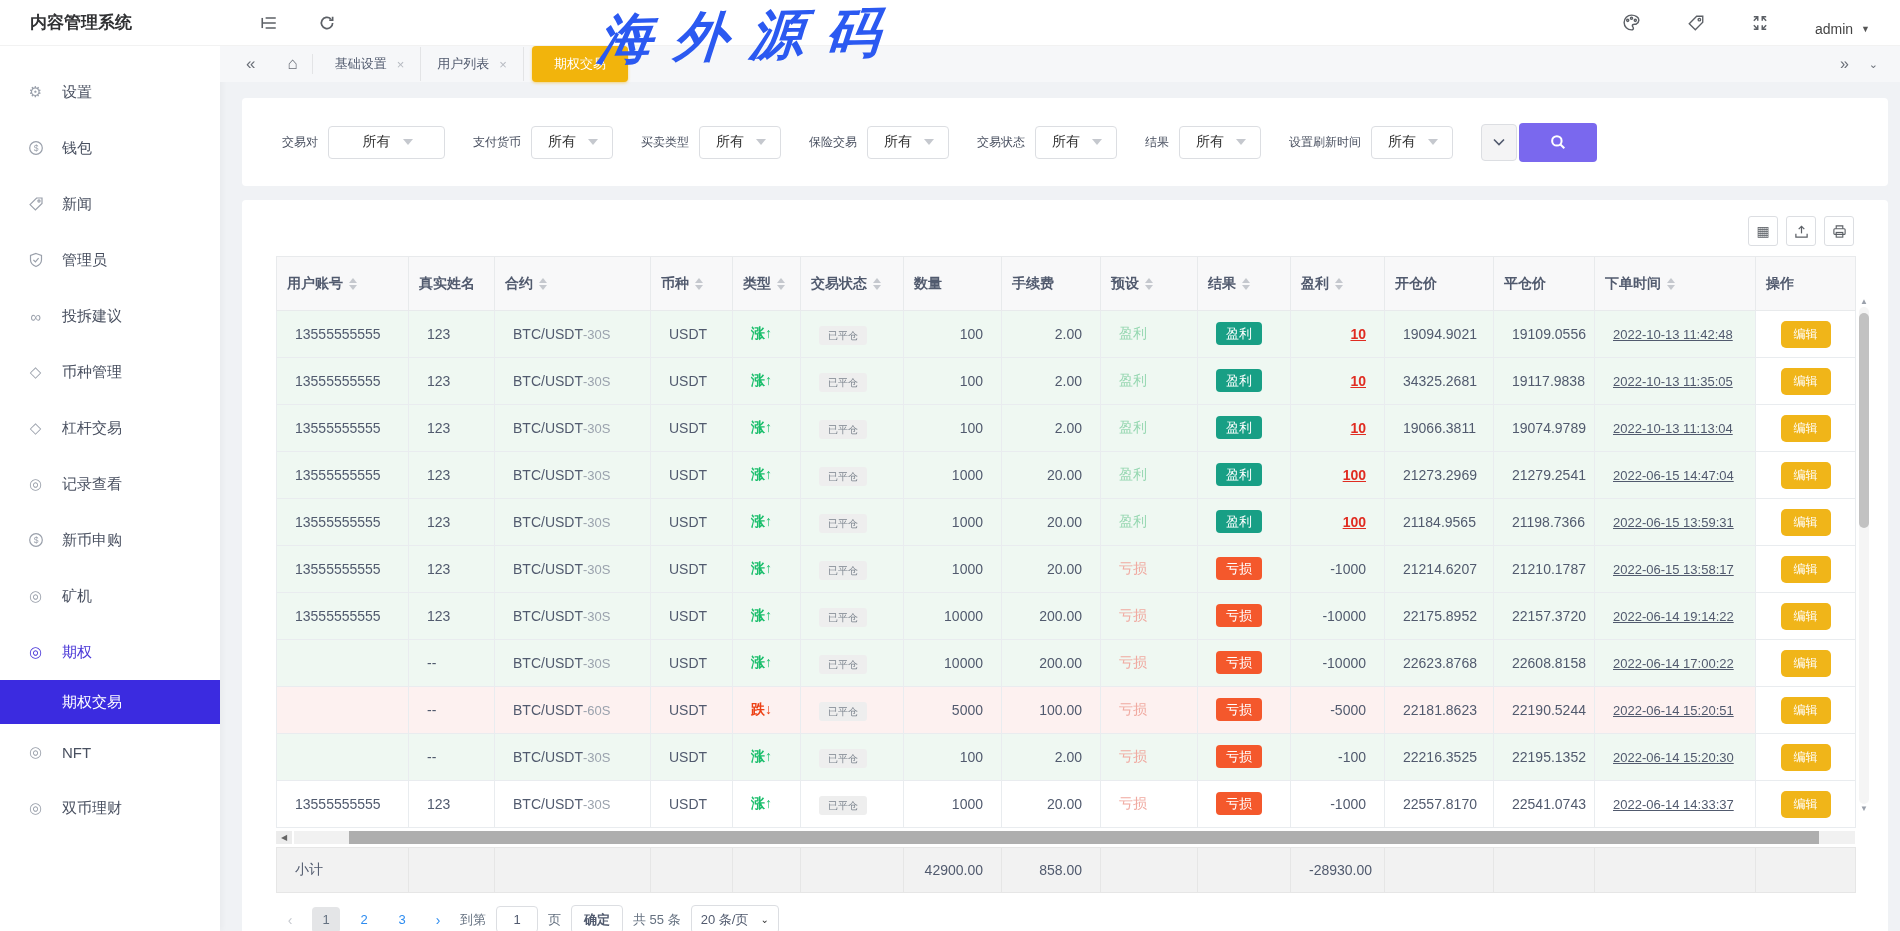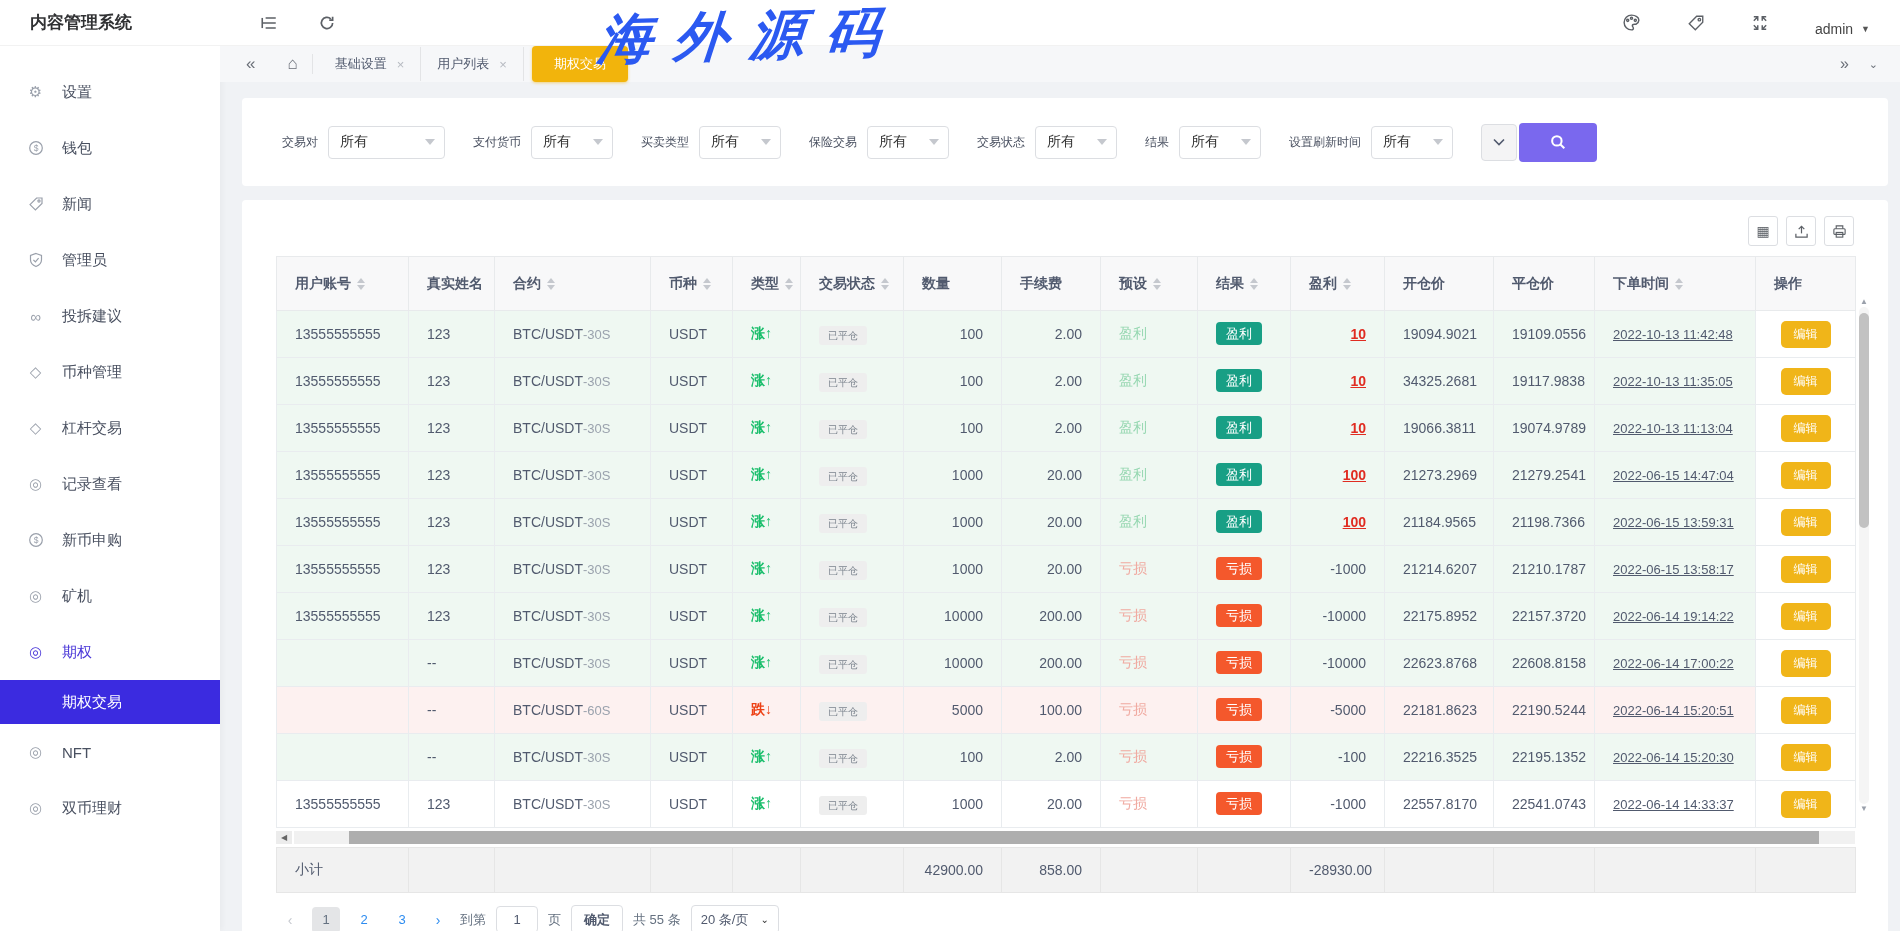--- a/index.html
+++ b/index.html
@@ -37,34 +37,34 @@
   .tab.active { background:#f2b40c; color:#fff; border:none; border-radius:4px; margin-left:8px; padding:9px 22px; box-shadow:0 1px 3px rgba(242,180,12,.5); }
   .tabbar-right { margin-left:auto; display:flex; align-items:center; gap:20px; color:#6a6f78; font-size:16px; }
 
   .content { flex:1; padding:16px 12px 0 22px; }
 
   
   .filter-card { background:#fff; border-radius:4px; height:88px; display:flex; align-items:center; padding:0 40px; margin-bottom:14px; }
   .f-group { display:flex; align-items:center; margin-right:28px; }
   .f-label { font-size:12px; color:#495060; margin-right:10px; white-space:nowrap; }
   .f-select { height:33px; min-width:82px; border:1px solid #dcdee2; border-radius:4px; background:#fff;
-    display:inline-flex; align-items:center; justify-content:space-between; padding:0 9px 0 11px; font-size:14px; color:#333; cursor:pointer; }
+    display:inline-flex; align-items:center; justify-content:center; padding:0 9px 0 11px; font-size:14px; color:#333; cursor:pointer; }
   .f-select.wide { min-width:117px; }
   .sel-caret { width:0; height:0; border-left:5px solid transparent; border-right:5px solid transparent; border-top:6px solid #c5c8ce; margin-left:12px; }
   .chevron-btn { width:36px; height:37px; background:#f4f4f5; border:1px solid #dcdee2; border-radius:4px; display:flex; align-items:center; justify-content:center; color:#515a6e; margin-right:2px; cursor:pointer; }
   .search-btn { width:78px; height:39px; background:#7a68ee; border:none; border-radius:4px; display:flex; align-items:center; justify-content:center; cursor:pointer; }
 
   
   .table-card { background:#fff; border-radius:4px; padding:8px 34px 0; position:relative; }
   .toolbar { display:flex; justify-content:flex-end; gap:8px; padding:8px 0 10px; }
   .tool-btn { width:30px; height:30px; border:1px solid #dcdee2; border-radius:3px; background:#fff; display:flex; align-items:center; justify-content:center; color:#5c6066; font-size:14px; cursor:pointer; }
 
   .table-zone { position:relative; width:1579px; }
   table.grid { border-collapse:collapse; table-layout:fixed; width:1579px; font-size:14px; color:#515a6e; }
-  .grid th { background:#f8f8f9; height:54px; font-weight:600; color:#515a6e; text-align:left; padding:0 18px; border:1px solid #e8eaec; white-space:nowrap; }
+  .grid th { background:#f8f8f9; height:54px; font-weight:600; color:#515a6e; text-align:left; padding:0 10px; border:1px solid #e8eaec; white-space:nowrap; }
   .grid td { height:47px; padding:0 18px; border:1px solid #e9ecef; white-space:nowrap; overflow:hidden; }
   .grid tr.bg-green { background:#eff8f2; }
   .grid tr.bg-red   { background:#fdf1f0; }
   .grid tr.bg-white { background:#fff; }
   .grid td.op { background:#fff; text-align:center; border-left:1px solid #e4e7ea; }
   .num { text-align:right; }
   .th-flex { display:inline-flex; align-items:center; gap:6px; }
   .sort { display:inline-flex; flex-direction:column; gap:2px; }
   .sort i { width:0; height:0; border-left:4px solid transparent; border-right:4px solid transparent; display:block; }
   .sort .s-up { border-bottom:5px solid #c5c8ce; }

